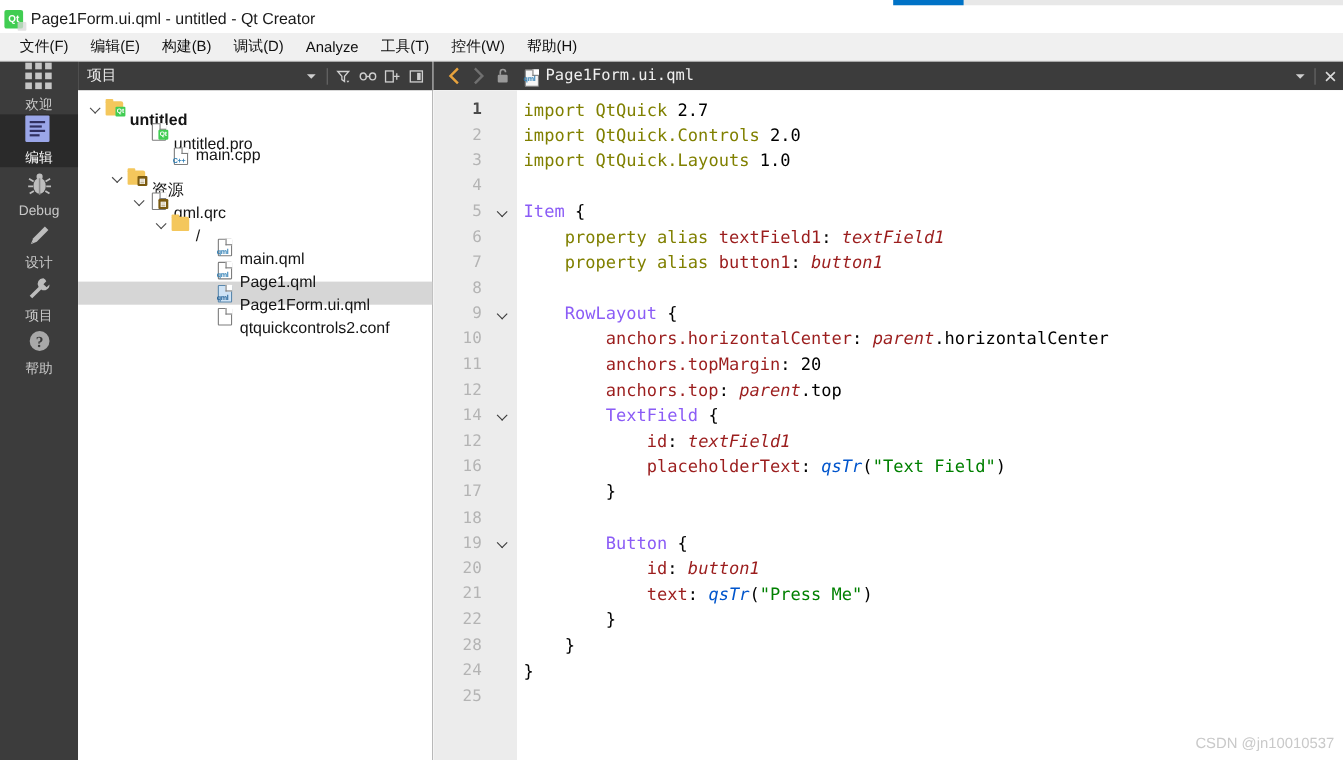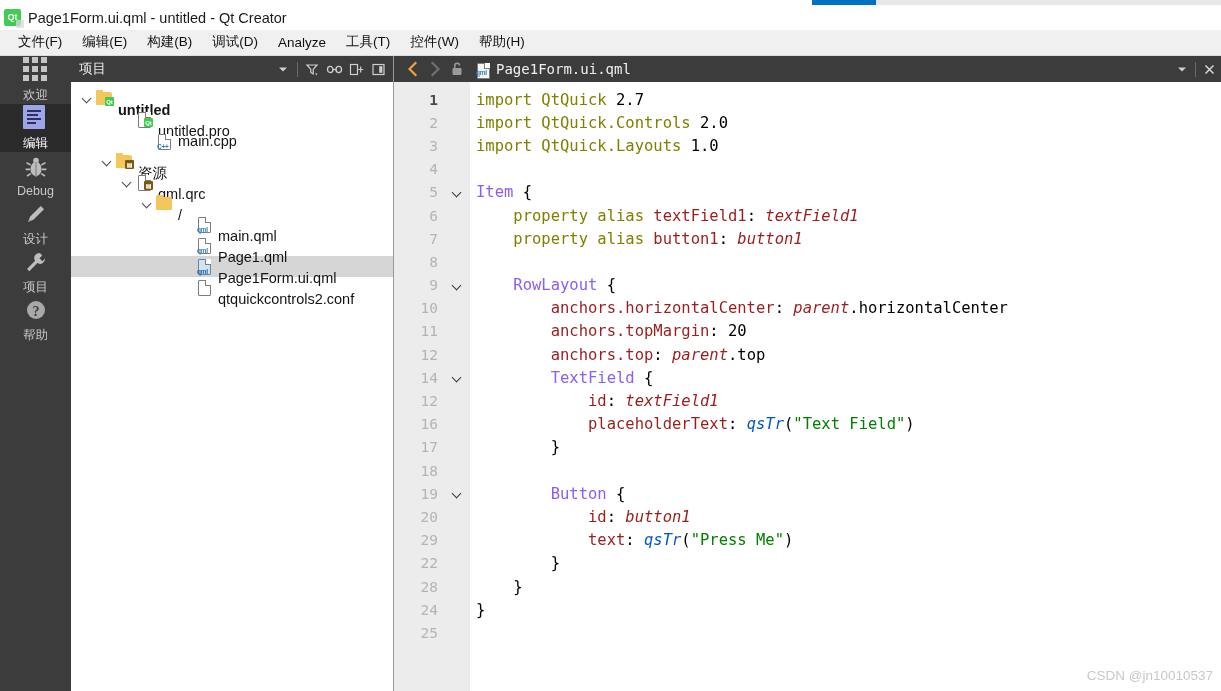--- a/index.html
+++ b/index.html
@@ -549,21 +549,21 @@
               <div class="arrow"></div>
             </div>
             <div class="code-text"><span class="tok-plain">        </span><span class="tok-type">Button</span><span class="tok-plain"> {</span></div>
           </div>
           <div class="code-row">
             <div class="ln">20</div>
             <div class="fold"></div>
             <div class="code-text"><span class="tok-plain">            </span><span class="tok-prop">id</span><span class="tok-plain">: </span><span class="tok-val">button1</span></div>
           </div>
           <div class="code-row">
-            <div class="ln">29</div>
+            <div class="ln">21</div>
             <div class="fold"></div>
             <div class="code-text"><span class="tok-plain">            </span><span class="tok-prop">text</span><span class="tok-plain">: </span><span class="tok-fn">qsTr</span><span class="tok-plain">(</span><span class="tok-str">"Press Me"</span><span class="tok-plain">)</span></div>
           </div>
           <div class="code-row">
             <div class="ln">22</div>
             <div class="fold"></div>
             <div class="code-text"><span class="tok-plain">        }</span></div>
           </div>
           <div class="code-row">
             <div class="ln">28</div>

